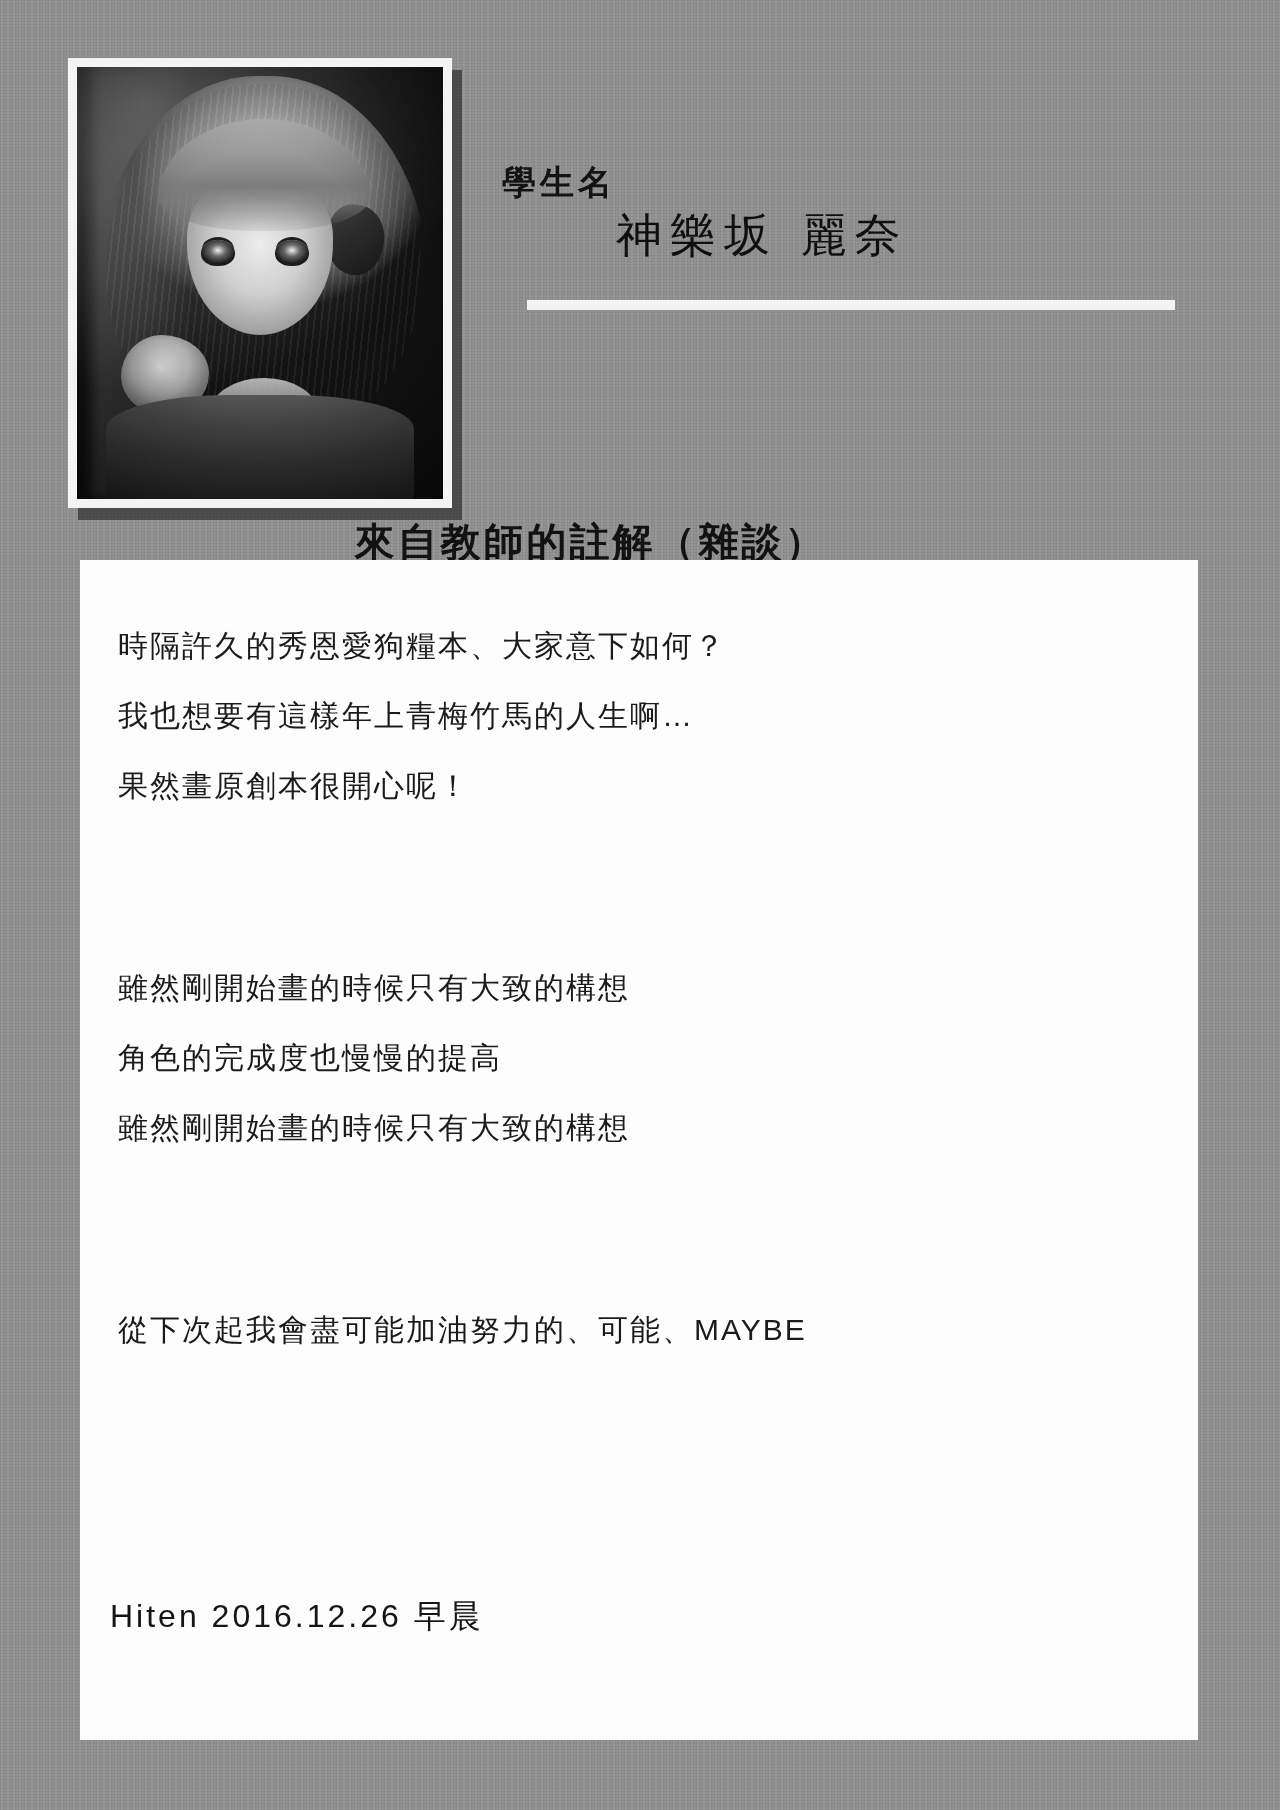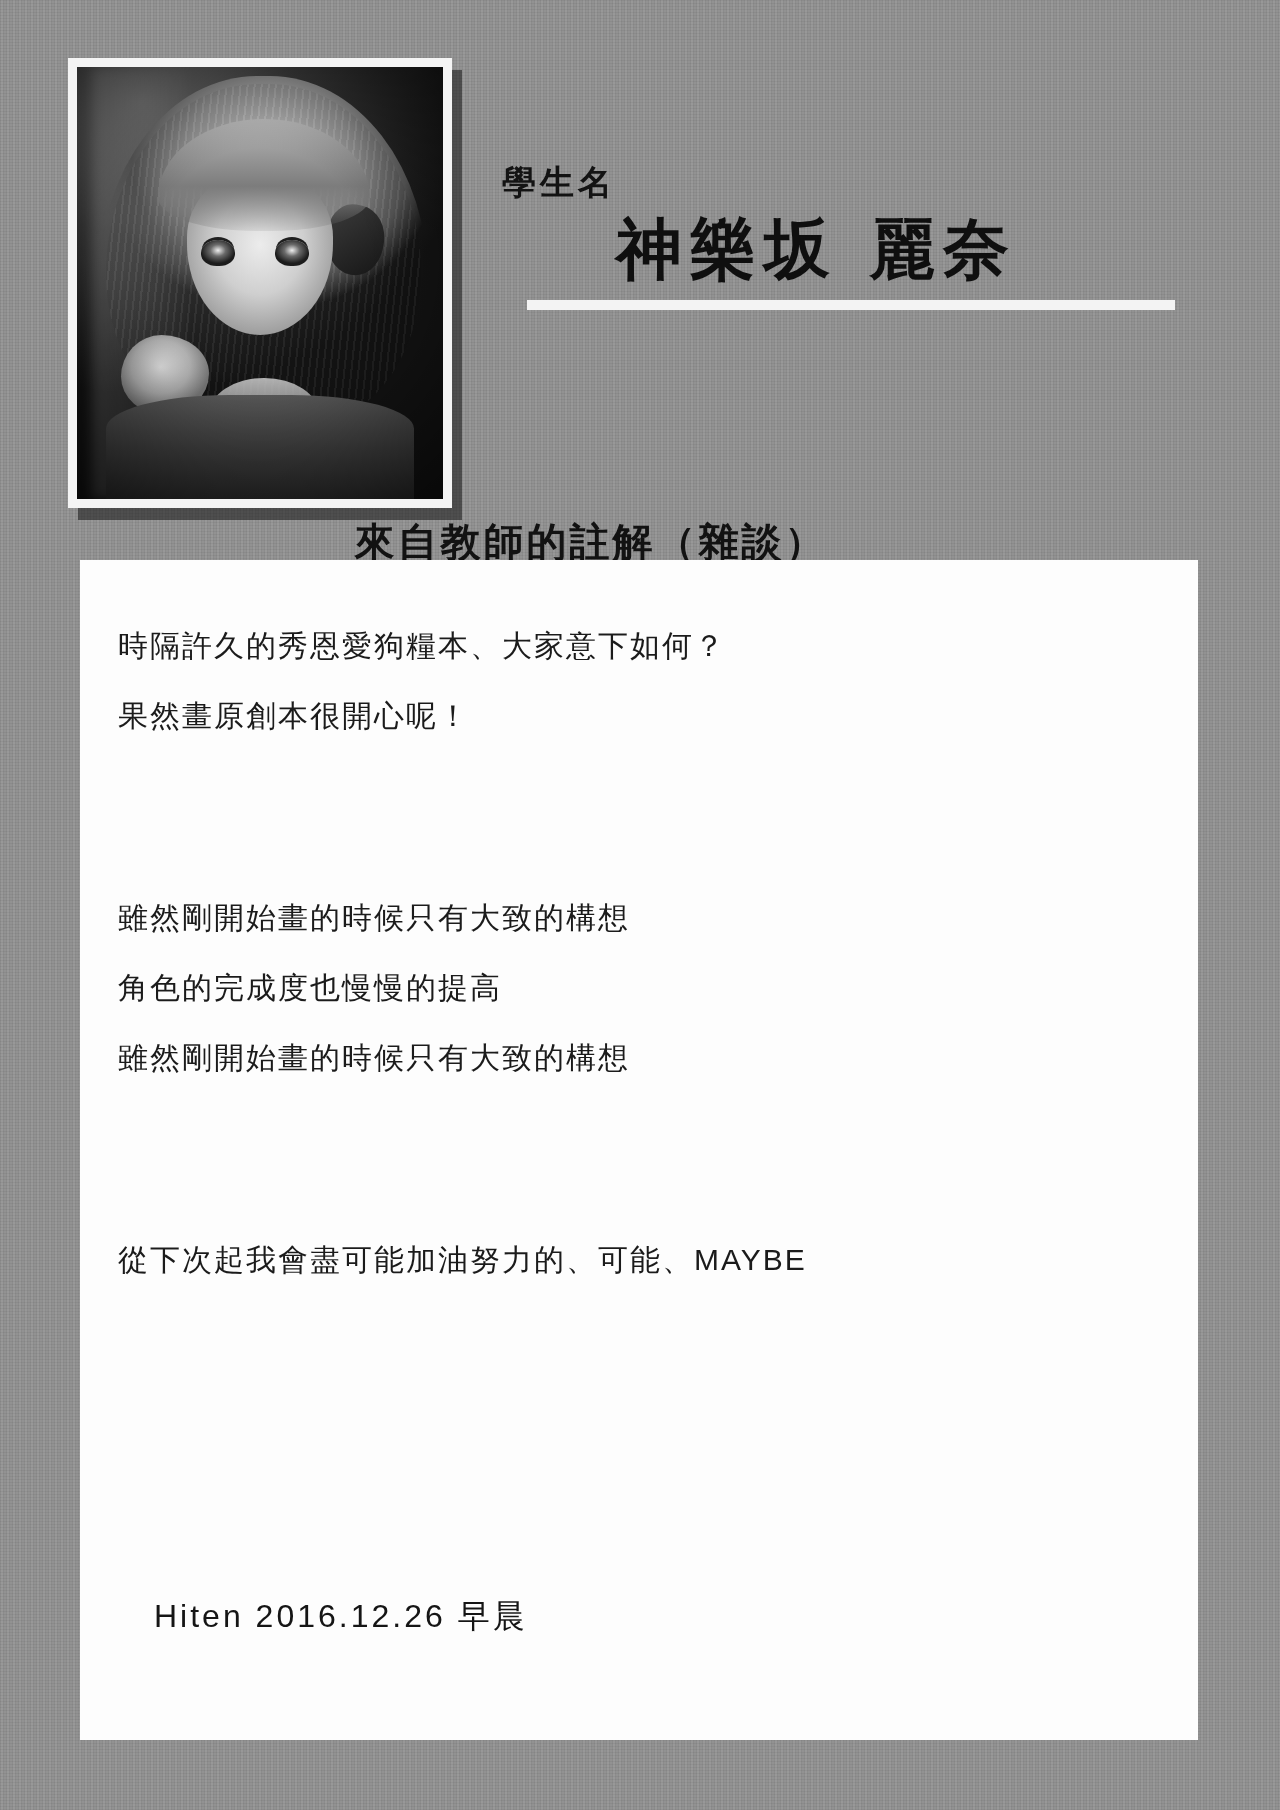--- a/index.html
+++ b/index.html
@@ -186,22 +186,22 @@
     font-weight: bold;
     font-size: 34px;
     color: #131313;
     letter-spacing: 4px;
   }
   .student-name {
     position: absolute;
     left: 616px;
     top: 205px;
     font-family: "DejaVu Serif", serif;
-    font-weight: bold;
-    font-size: 66px;
+    font-weight: normal;
+    font-size: 46px;
     color: #0f0f0f;
     letter-spacing: 8px;
     white-space: nowrap;
   }
   .name-rule {
     position: absolute;
     left: 527px;
     top: 300px;
     width: 648px;
     height: 10px;
@@ -250,21 +250,20 @@
     height: 62px;
   }
   .sig {
     position: absolute;
     left: 110px;
     top: 1595px;
     font-family: "Liberation Sans", sans-serif;
     font-size: 32px;
     letter-spacing: 3px;
     color: #151515;
-    margin-left: 44px;
   }
 </style>
 </head>
 <body>
 
 <div class="page-bg"></div>
 
 <div class="photo-shadow"></div>
 
 <div class="photo-frame">
@@ -288,20 +287,21 @@
 <div class="label-student">學生名</div>
 <div class="student-name">神樂坂 麗奈</div>
 <div class="name-rule"></div>
 
 <div class="notes-title">來自教師的註解（雜談）</div>
 
 <div class="notes-panel"></div>
 
 <div class="notes-body">
   <p>時隔許久的秀恩愛狗糧本、大家意下如何？</p>
+  <p>我也想要有這樣年上青梅竹馬的人生啊…</p>
   <p>果然畫原創本很開心呢！</p>
   <div class="gap"></div>
   <div class="gap"></div>
   <p>雖然剛開始畫的時候只有大致的構想</p>
   <p>角色的完成度也慢慢的提高</p>
   <p>雖然剛開始畫的時候只有大致的構想</p>
   <div class="gap"></div>
   <div class="gap"></div>
   <p>從下次起我會盡可能加油努力的、可能、MAYBE</p>
   <div class="gap"></div>

